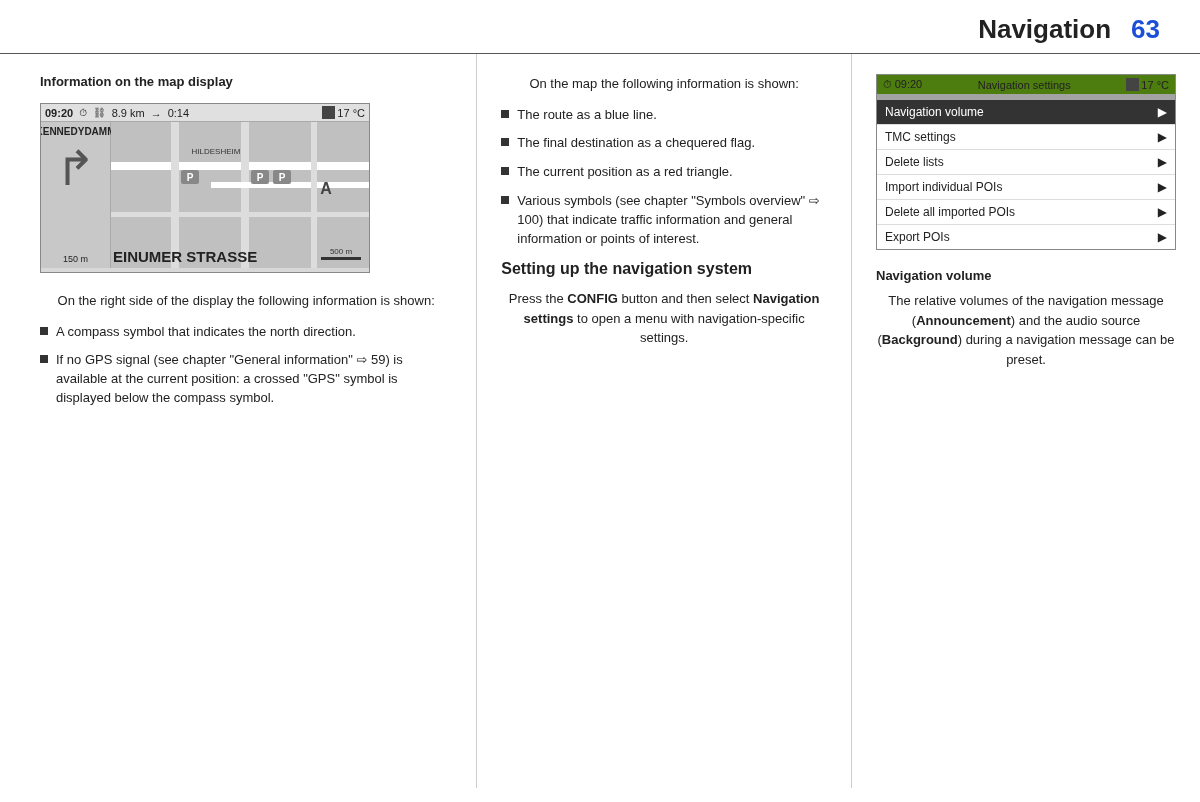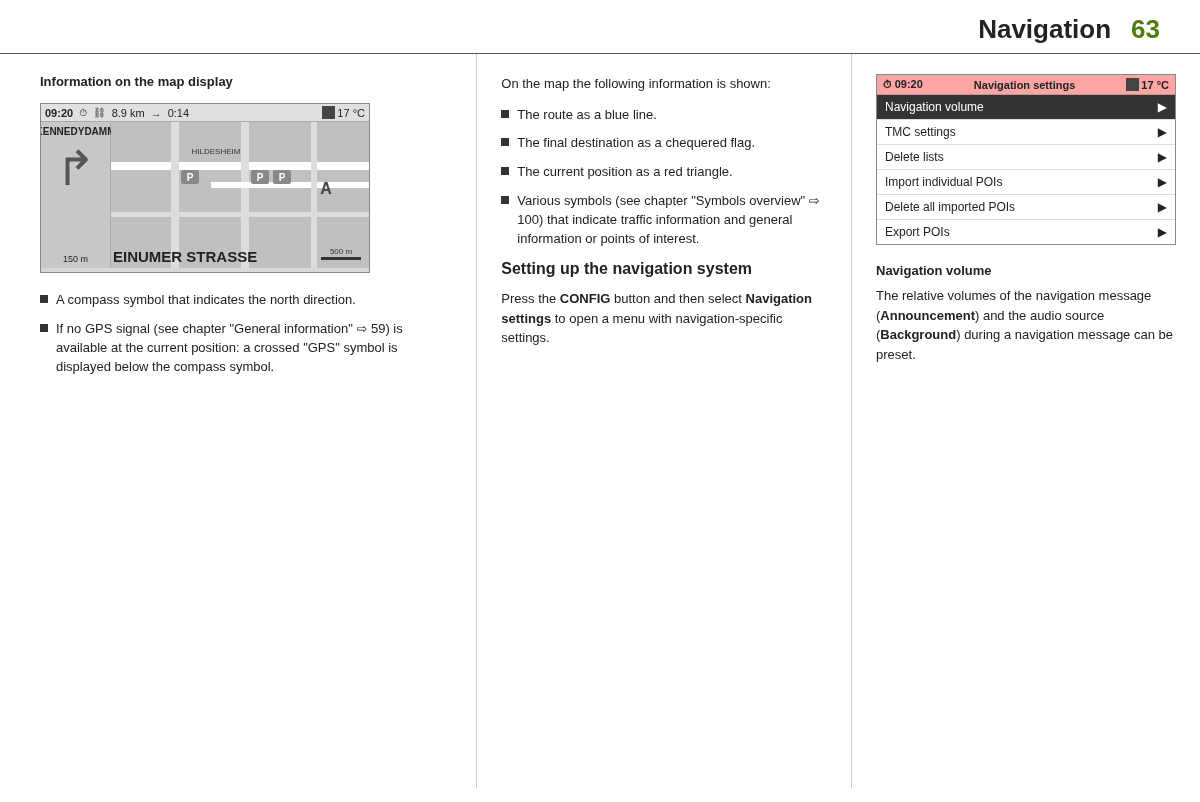--- a/index.html
+++ b/index.html
@@ -23,21 +23,21 @@
     }
     .header-title {
       font-size: 26px;
       font-weight: bold;
       color: #222;
       margin-right: 20px;
     }
     .header-page {
       font-size: 26px;
       font-weight: bold;
-      color: #4d7c0f;
+      color: #1d4ed8;
     }
 
     
     .content {
       display: flex;
       height: calc(802px - 68px);
     }
 
     
     .col-left {
@@ -152,20 +152,21 @@
       flex-shrink: 0;
       margin-top: 4px;
       margin-right: 8px;
     }
 
     
     .body-text {
       font-size: 13px;
       line-height: 1.5;
       margin-bottom: 12px;
+      text-align: center;
     }
 
     
     strong, b {
       font-weight: bold;
     }
 
     
     .sub-heading {
       font-size: 16px;
@@ -178,26 +179,25 @@
     
     .nav-settings-panel {
       border: 1px solid #888;
       width: 300px;
       margin-bottom: 18px;
       font-size: 12px;
     }
     .nav-settings-toolbar {
       display: flex;
       align-items: center;
-      background: #fca5a5;
-      border-bottom: 1px solid #a3a3a3;
+      background: #4d7c0f;
+      border-bottom: 6px solid #a3a3a3;
       padding: 3px 6px;
       font-size: 11px;
       gap: 8px;
-      font-weight: bold;
     }
     .nav-settings-time {
       font-size: 11px;
     }
     .nav-settings-title {
       font-size: 11px;
       text-align: center;
       flex: 1;
     }
     .nav-settings-temp {
@@ -294,20 +294,21 @@
             <text x="105" y="32" text-anchor="middle" font-size="8" fill="#333">HILDESHEIM</text>
 
             <rect x="210" y="135" width="40" height="3" fill="#333"></rect>
             <text x="230" y="132" text-anchor="middle" font-size="8" fill="#333">500 m</text>
           </svg>
           <div style="position:absolute;bottom:3px;left:2px;font-size:15px;font-weight:bold;">EINUMER STRASSE</div>
         </div>
       </div>
     </div>
 
+    <p class="body-text">On the right side of the display the following information is shown:</p>
 
     <ul class="bullet-list">
       <li>
         <span class="bullet-square"></span>
         <span>A compass symbol that indicates the north direction.</span>
       </li>
       <li>
         <span class="bullet-square"></span>
         <span>If no GPS signal (see chapter "General information" ⇨ 59) is available at the current position: a crossed "GPS" symbol is displayed below the compass symbol.</span>
       </li>

